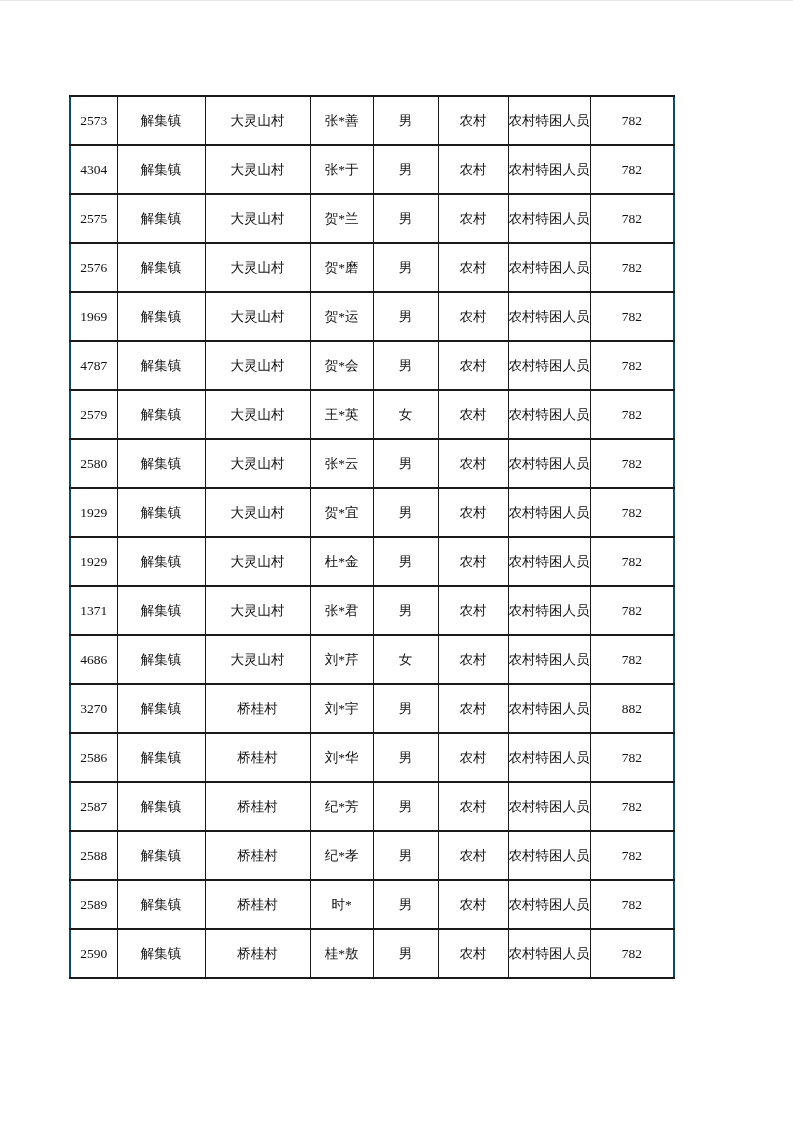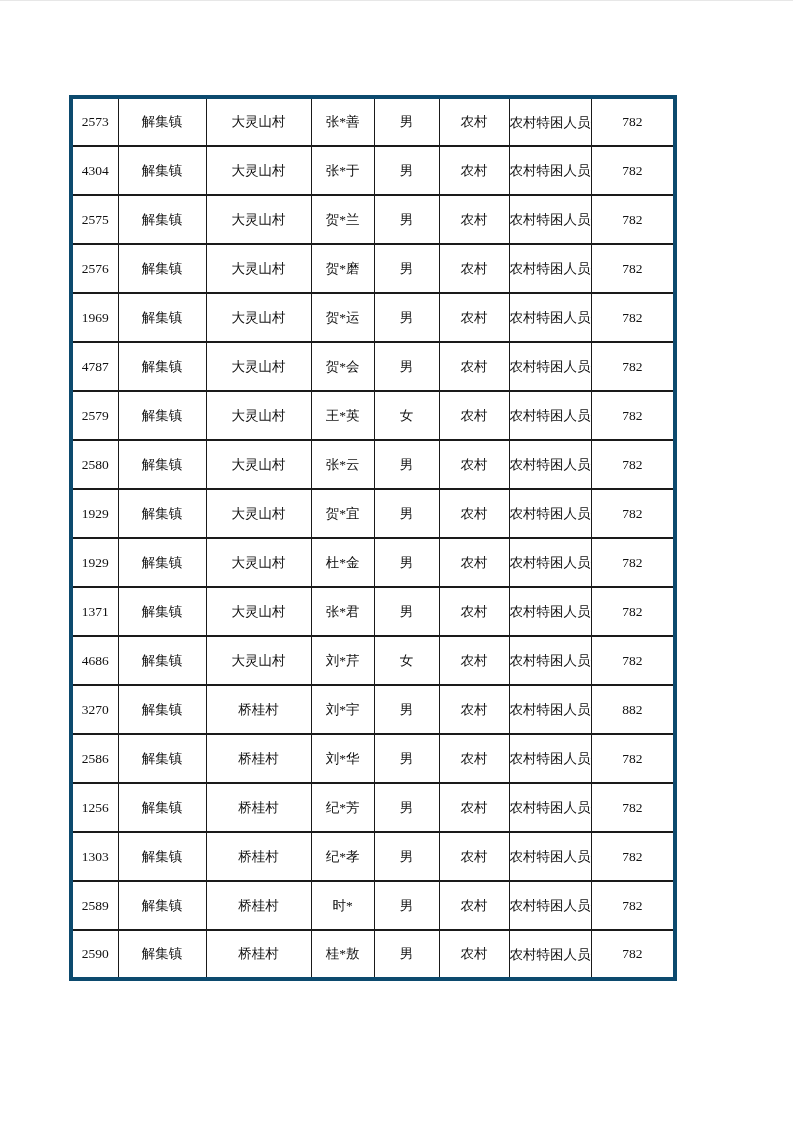--- a/index.html
+++ b/index.html
@@ -36,21 +36,21 @@
     border: 1.5px solid #1a1a1a;
     border-top-width: 2px;
     border-bottom-width: 2px;
     text-align: center;
     vertical-align: middle;
     font-size: 13.5px;
     padding: 0;
     white-space: nowrap;
     overflow: hidden;
   }
-  table.benefits { border: 4px solid #0c4a6e; }
+  table.benefits { border: 2px solid #0c4a6e; }
   table.benefits tr { height: 49px; }
   col.c-id        { width: 47px; }
   col.c-town      { width: 88px; }
   col.c-village   { width: 105px; }
   col.c-name      { width: 63px; }
   col.c-gender    { width: 65px; }
   col.c-residence { width: 70px; }
   col.c-category  { width: 82px; }
   col.c-amount    { width: 84px; }
   td.cell-category {
@@ -212,31 +212,31 @@
           <td class="cell-id">2586</td>
           <td class="cell-town">解集镇</td>
           <td class="cell-village">桥桂村</td>
           <td class="cell-name">刘*华</td>
           <td class="cell-gender">男</td>
           <td class="cell-residence">农村</td>
           <td class="cell-category">农村特困人员分散供养</td>
           <td class="cell-amount">782</td>
         </tr>
         <tr>
-          <td class="cell-id">1256</td>
+          <td class="cell-id">2587</td>
           <td class="cell-town">解集镇</td>
           <td class="cell-village">桥桂村</td>
           <td class="cell-name">纪*芳</td>
           <td class="cell-gender">男</td>
           <td class="cell-residence">农村</td>
           <td class="cell-category">农村特困人员分散供养</td>
           <td class="cell-amount">782</td>
         </tr>
         <tr>
-          <td class="cell-id">1303</td>
+          <td class="cell-id">2588</td>
           <td class="cell-town">解集镇</td>
           <td class="cell-village">桥桂村</td>
           <td class="cell-name">纪*孝</td>
           <td class="cell-gender">男</td>
           <td class="cell-residence">农村</td>
           <td class="cell-category">农村特困人员分散供养</td>
           <td class="cell-amount">782</td>
         </tr>
         <tr>
           <td class="cell-id">2589</td>

